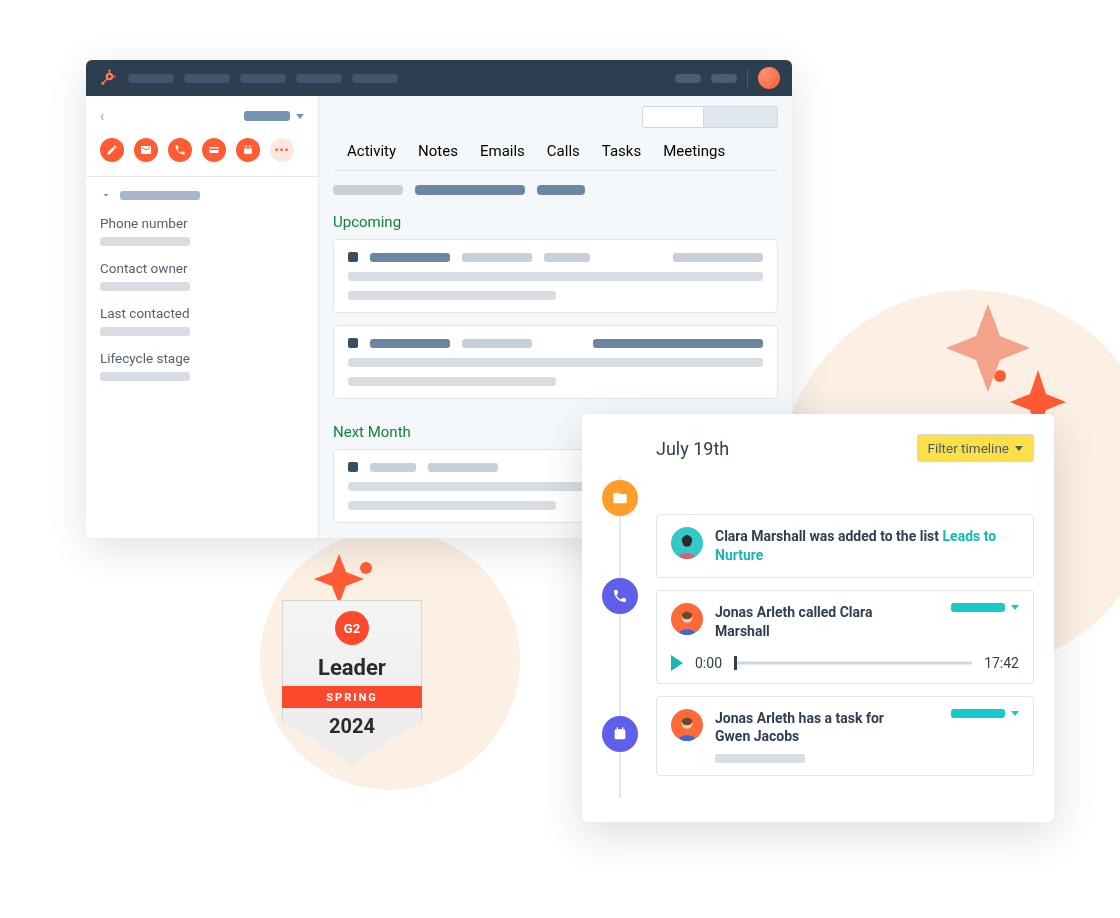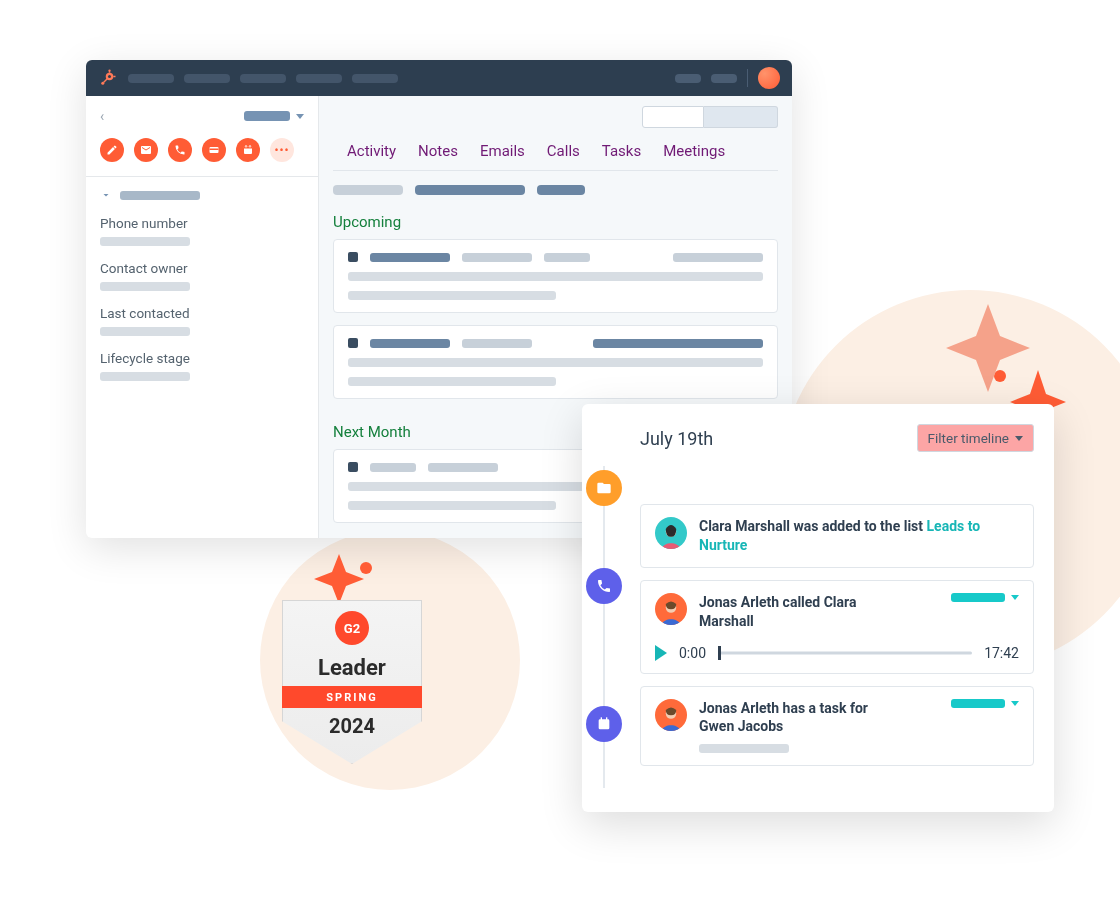--- a/index.html
+++ b/index.html
@@ -143,21 +143,21 @@
 
   .main-header {
     padding: 10px 14px 0;
   }
   .main-btns { display: flex; justify-content: flex-end; gap: 0; }
   .main-btn { height: 22px; border: 1px solid #cfd7df; border-radius: 3px 0 0 3px; }
   .main-btn.a { width: 62px; background: #fff; }
   .main-btn.b { width: 74px; background: #dfe7ef; border-left: none; border-radius: 0 3px 3px 0; }
 
   .tabs { display: flex; gap: 22px; padding: 14px 14px 10px; border-bottom: 1px solid #e1e6eb; }
-  .tab { font-size: 15px; color: #701a75; cursor: pointer; }
+  .tab { font-size: 15px; color: #000000; cursor: pointer; }
 
   .filter-pills { display: flex; gap: 12px; padding: 14px 14px 6px; align-items: center; }
   .fpill { height: 10px; border-radius: 4px; }
   .fp-a { width: 70px; background: #c7d0d9; }
   .fp-b { width: 110px; background: #6b86a3; }
   .fp-c { width: 48px; background: #6b86a3; }
 
   .section-title { font-size: 15px; color: #15803d; padding: 12px 14px 8px; }
   .card {
     background: #fff; border: 1px solid #e1e6eb; border-radius: 4px;
@@ -171,33 +171,33 @@
   .bar-c { width: 46px; background: #c7d0d9; }
   .bar-right { margin-left: auto; width: 90px; background: #c7d0d9; }
   .bar-right2 { margin-left: auto; width: 170px; background: #6b86a3; }
   .card-body { display: flex; flex-direction: column; gap: 10px; margin-top: 10px; }
   .bodybar { height: 9px; background: #d7dde3; border-radius: 3px; }
 
   
   .timeline {
     position: absolute;
     right: 66px;
-    top: 404px;
+    top: 414px;
     width: 472px;
     background: #fff;
     border-radius: 6px;
     box-shadow: 0 12px 44px rgba(0,0,0,0.14);
-    padding: 20px 20px 24px 4px;
+    padding: 20px 20px 24px 20px;
     z-index: 3;
   }
   .tl-header { display: flex; align-items: center; justify-content: space-between; margin-bottom: 14px; padding-left: 54px; }
   .tl-date { font-size: 18px; font-weight: 400; color: #2f3f50; }
   .filter-btn {
     font-size: 13.5px; color: #4a5a6a;
-    background: #fca5a5; border: 1px solid #cfd7df;
+    background: #fde047; border: 1px solid #cfd7df;
     padding: 5px 10px; border-radius: 3px;
     display: flex; align-items: center; gap: 6px;
   }
   .caret-dn { width: 0; height: 0; border-left: 4px solid transparent; border-right: 4px solid transparent; border-top: 5px solid #4a5a6a; }
 
   .tl-body { display: flex; gap: 18px; }
   .tl-col { width: 36px; display: flex; flex-direction: column; align-items: center; position: relative; }
   .tl-line { position: absolute; top: 0; bottom: 0; width: 2px; background: #e4e9ee; left: 50%; transform: translateX(-50%); }
   .tl-icon {
     width: 36px; height: 36px; border-radius: 50%;

